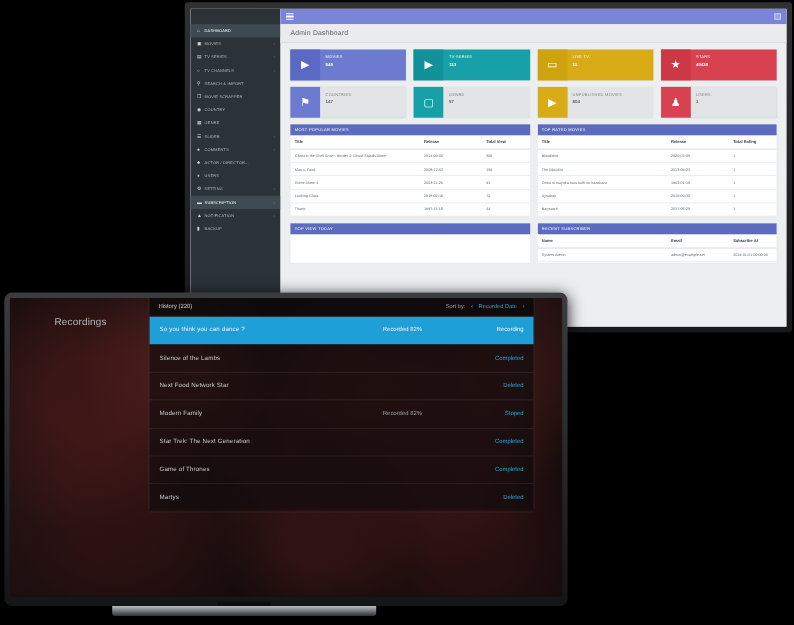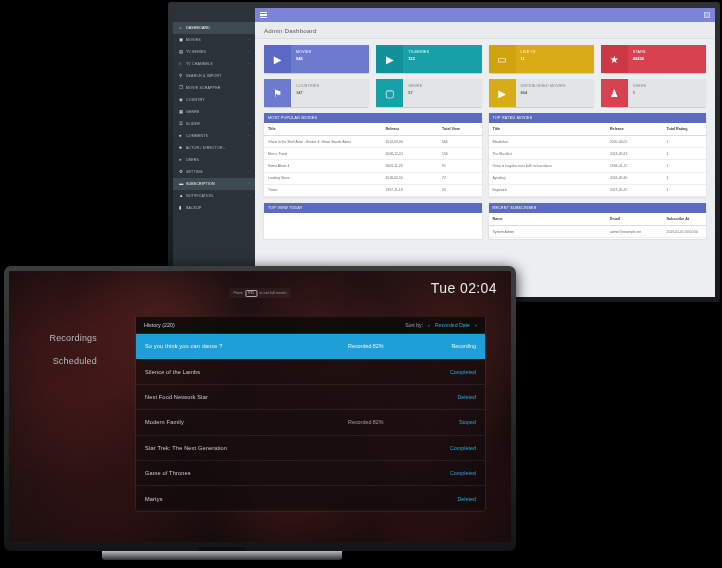--- a/index.html
+++ b/index.html
@@ -526,34 +526,25 @@
   </div>
   <div id="monitor-stand"></div>
 
   <div id="tv">
     <div id="tv-screen">
       <div id="tv-bg"></div>
       <div id="tv-veil"></div>
 
       <div id="tv-ui">
 
-        <div class="tv-topstrip">
-          <div class="fs-hint">
-            <span>Press</span>
-            <span class="fs-key">F11</span>
-            <span>to exit full screen</span>
-          </div>
-          <div class="tv-clock">Tue 02:04</div>
-        </div>
 
 
         <div class="dvr-body">
           <div class="dvr-side" id="dvr-side">
               <div class="sideitem">Recordings</div>
-              <div class="sideitem">Scheduled</div>
             </div>
           <div class="dvr-list">
             <div class="dvr-listhead">
               <div class="lh-title">History (220)</div>
               <div class="lh-sort">
                 <span>Sort by:</span>
                 <span class="arrow">‹</span>
                 <span class="sortval">Recorded Date</span>
                 <span class="arrow">›</span>
               </div>

